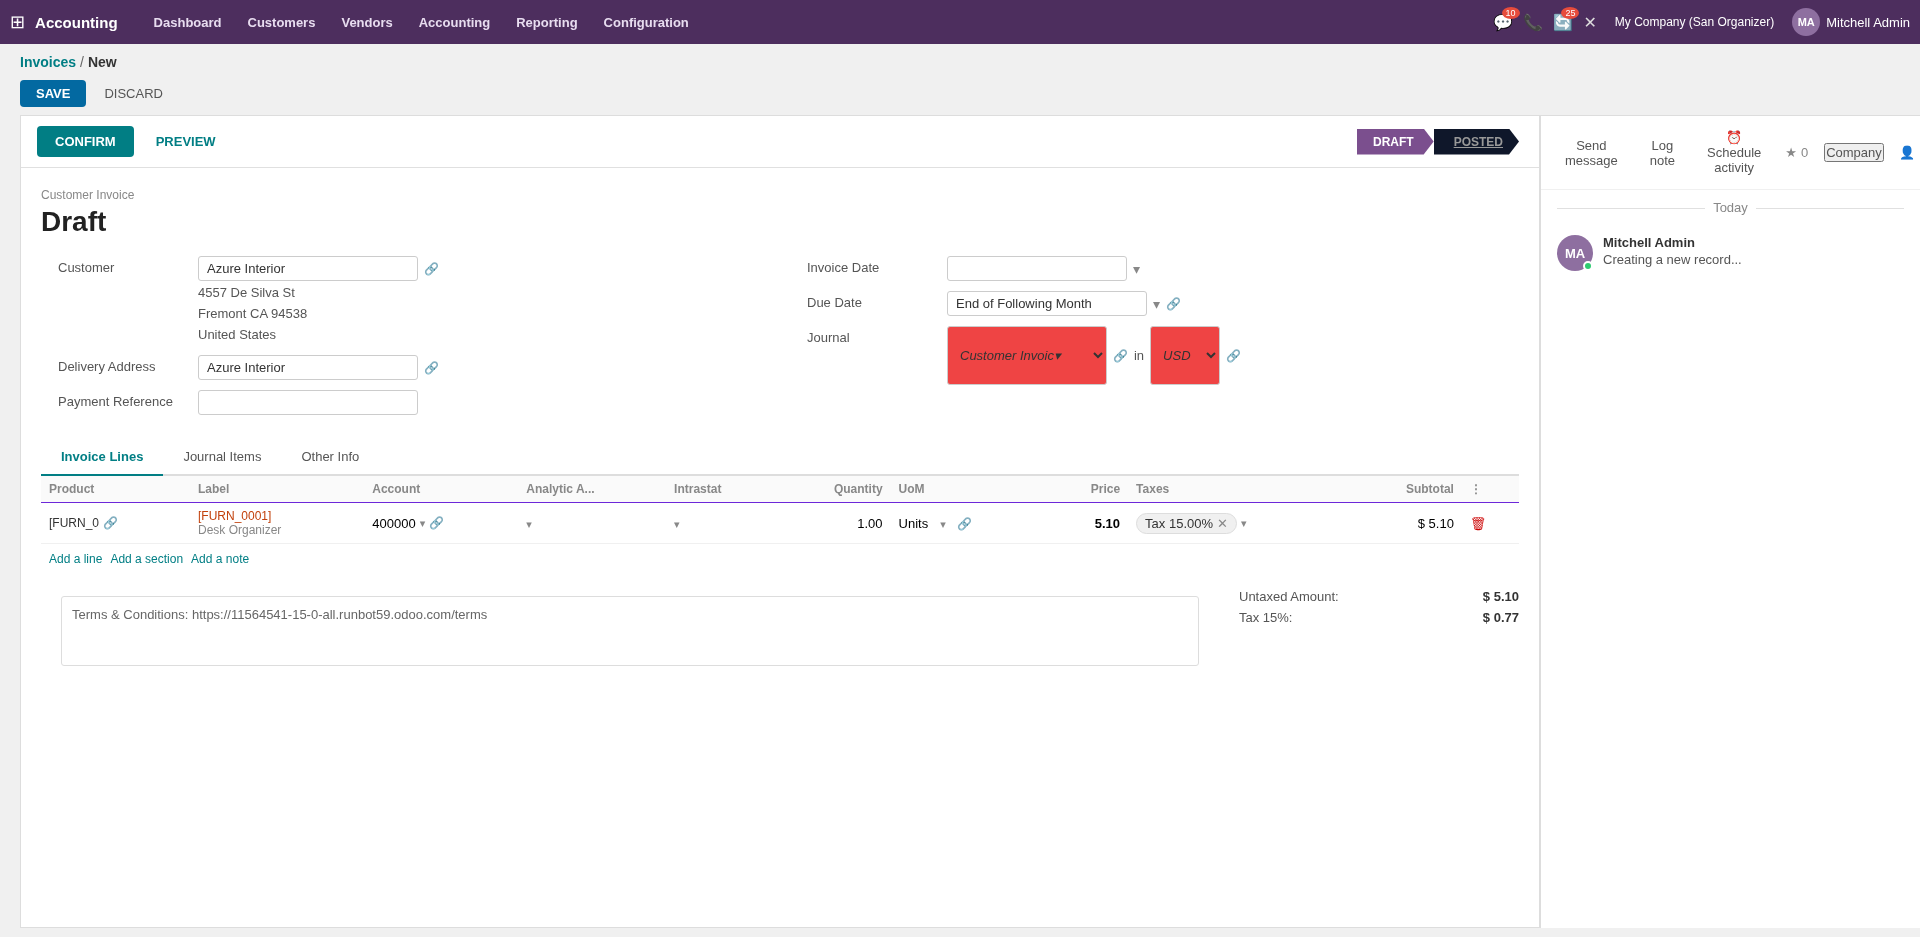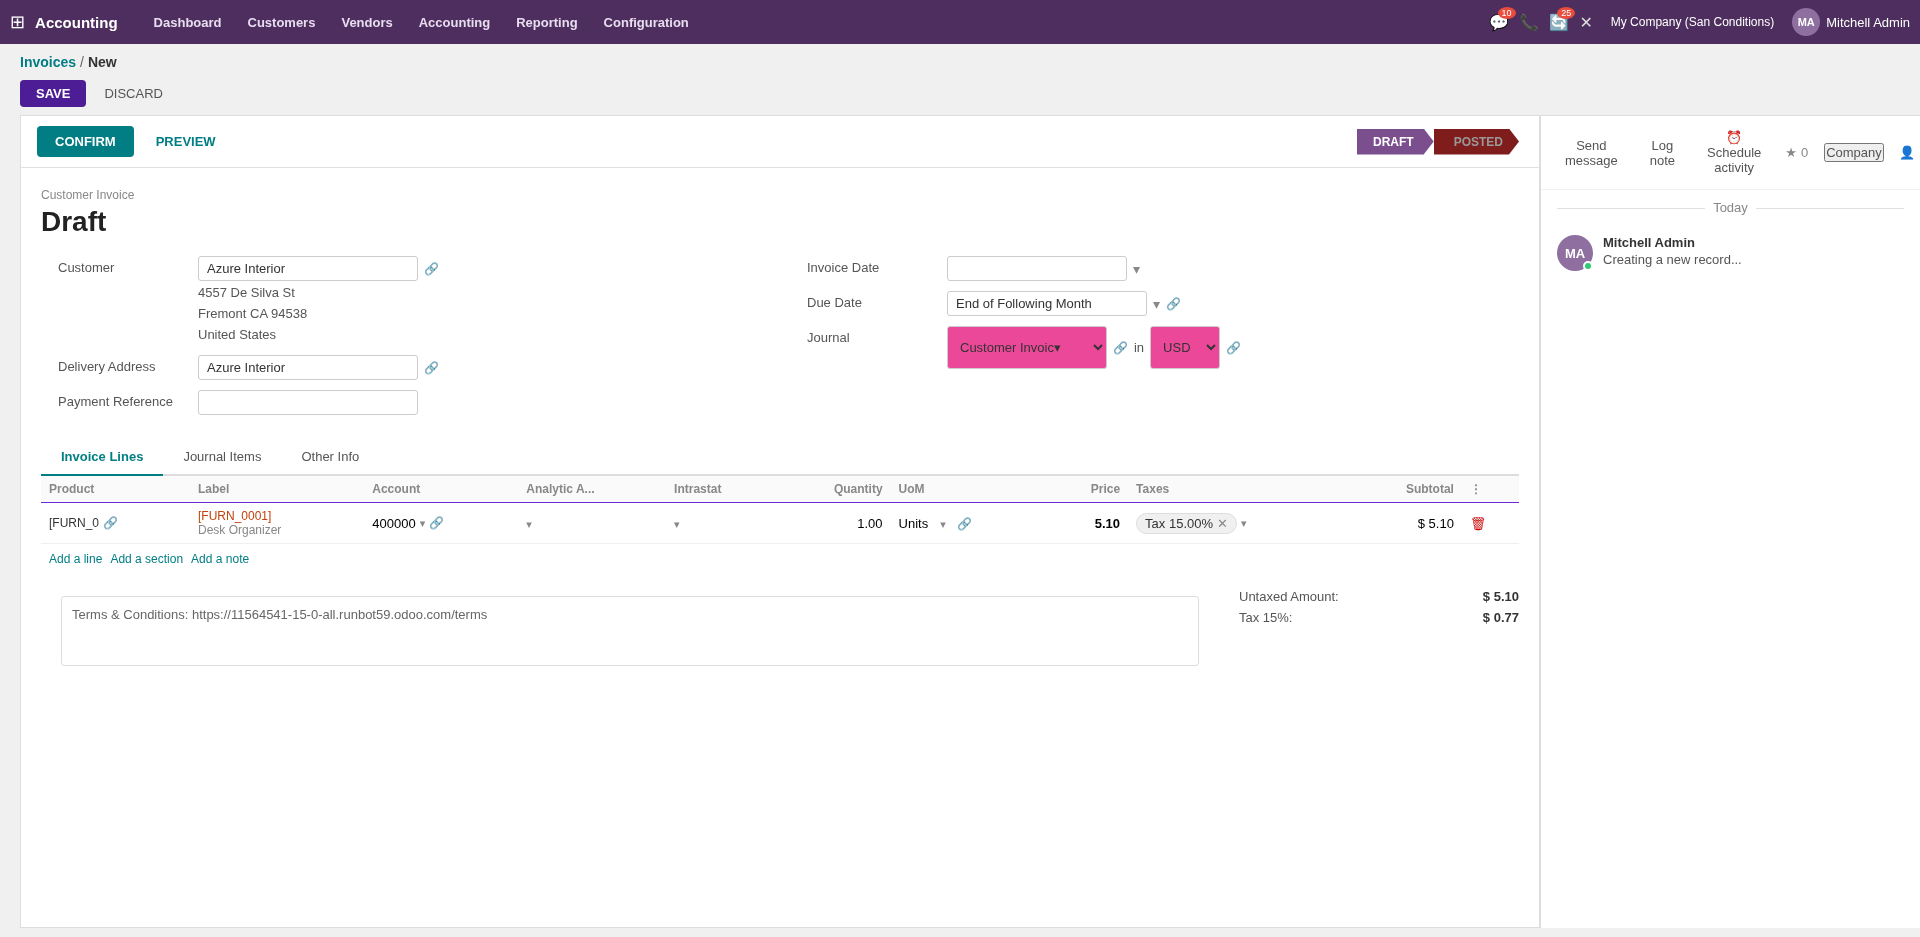--- a/index.html
+++ b/index.html
@@ -27,21 +27,21 @@
     .topnav-avatar { width: 28px; height: 28px; border-radius: 50%; background: #8e6fa0; display: flex; align-items: center; justify-content: center; font-size: 11px; font-weight: bold; color: #fff; }
 
     
     .breadcrumb-bar { padding: 10px 20px 6px 20px; display: flex; align-items: center; gap: 4px; }
     .breadcrumb-link { color: #017e84; cursor: pointer; font-size: 14px; font-weight: 600; }
     .breadcrumb-sep { color: #666; font-size: 14px; }
     .breadcrumb-current { color: #333; font-size: 14px; font-weight: 600; }
 
     
     .action-bar { padding: 4px 20px 8px 20px; display: flex; gap: 8px; align-items: center; }
-    .btn-save { background: #4c1d95; color: #fff; border: none; padding: 6px 16px; border-radius: 4px; cursor: pointer; font-weight: 600; font-size: 13px; }
+    .btn-save { background: #0369a1; color: #fff; border: none; padding: 6px 16px; border-radius: 4px; cursor: pointer; font-weight: 600; font-size: 13px; }
     .btn-discard { background: none; border: none; color: #555; cursor: pointer; font-size: 13px; padding: 6px 10px; }
 
     
     .main-content { display: flex; height: calc(937px - 44px - 42px - 38px); }
 
     
     .left-panel { flex: 1; background: #fff; border: 1px solid #ddd; margin: 0 0 0 20px; overflow-y: auto; position: relative; }
     .btn-confirm { background: #017e84; color: #fff; border: none; padding: 8px 18px; border-radius: 4px; cursor: pointer; font-weight: 700; font-size: 13px; }
     .btn-preview { background: none; border: none; color: #017e84; cursor: pointer; font-size: 13px; padding: 8px 10px; font-weight: 600; }
 
@@ -49,21 +49,21 @@
     .form-area { padding: 20px 20px 0 20px; }
     .form-label-small { color: #888; font-size: 12px; margin-bottom: 4px; }
     .form-title { font-size: 28px; font-weight: 700; color: #222; margin-bottom: 18px; }
     .form-fields { display: flex; gap: 20px; margin-bottom: 14px; }
     .form-col { flex: 1; }
     .field-row { display: flex; align-items: flex-start; margin-bottom: 10px; gap: 10px; margin-left: 17px; }
     .field-label { color: #555; font-size: 13px; width: 130px; flex-shrink: 0; padding-top: 4px; }
     .field-value { flex: 1; }
     .field-input { border: 1px solid #ccc; border-radius: 3px; padding: 4px 8px; width: 100%; font-size: 13px; color: #333; background: #fff; }
     .field-address { color: #555; font-size: 12px; line-height: 1.6; margin-top: 2px; }
-    .field-select { border: 1px solid #ccc; border-radius: 3px; padding: 12px 8px; font-size: 13px; color: #333; background: #ec4899; }
+    .field-select { border: 1px solid #ccc; border-radius: 3px; padding: 20px 8px; font-size: 13px; color: #333; background: #ef4444; font-style: italic; }
     .ext-link { color: #017e84; cursor: pointer; font-size: 12px; }
 
     
     .tabs { display: flex; border-bottom: 2px solid #ddd; margin: 0 0 0 0; }
     .tab { padding: 10px 20px; cursor: pointer; color: #555; font-size: 13px; border-bottom: 2px solid transparent; margin-bottom: -2px; }
     .tab.active { color: #017e84; border-bottom: 2px solid #017e84; font-weight: 600; }
 
     
     .invoice-table { width: 100%; border-collapse: collapse; }
     .invoice-table th { text-align: left; color: #888; font-size: 12px; font-weight: 600; padding: 6px 8px; border-bottom: 1px solid #6d28d9; background: #fafafa; }
@@ -104,21 +104,21 @@
 
     
     .prod-code { display: flex; align-items: center; gap: 4px; }
     .prod-label-line1 { font-size: 12px; color: #c2410c; }
     .prod-label-line2 { font-size: 12px; color: #888; }
 
     .confirm-preview-row { display: flex; align-items: center; border-bottom: 1px solid #e0e0e0; padding: 0 0 0 0; }
     .confirm-section { display: flex; align-items: center; padding: 10px 16px; gap: 12px; flex: 1; }
     .status-step { padding: 6px 16px; font-size: 12px; font-weight: 700; }
     .status-step-active { background: #7b4f8e; color: #fff; clip-path: polygon(0 0, calc(100% - 10px) 0, 100% 50%, calc(100% - 10px) 100%, 0 100%); padding-right: 20px; }
-    .status-step-inactive { background: #7f1d1d; color: #999; padding-left: 14px; clip-path: polygon(0 0, calc(100% - 10px) 0, 100% 50%, calc(100% - 10px) 100%, 0 100%); }
+    .status-step-inactive { background: #0f172a; color: #999; padding-left: 14px; clip-path: polygon(0 0, calc(100% - 10px) 0, 100% 50%, calc(100% - 10px) 100%, 0 100%); text-decoration: underline; }
 
     .scrollable-left { overflow-y: auto; height: 100%; }
   </style>
 </head>
 <body>
 
 <div class="topnav">
   <span class="topnav-apps">⊞</span>
   <span class="topnav-brand">Accounting</span>
   <div class="topnav-menu">
@@ -131,21 +131,21 @@
   </div>
   <div class="topnav-right">
     <span class="topnav-icon-btn">
       💬<span class="topnav-badge">10</span>
     </span>
     <span class="topnav-icon-btn">📞</span>
     <span class="topnav-icon-btn">
       🔄<span class="topnav-badge">25</span>
     </span>
     <span class="topnav-icon-btn">✕</span>
-    <span class="topnav-company">My Company (San Conditions)</span>
+    <span class="topnav-company">My Company (San Organizer)</span>
     <div class="topnav-user">
       <div class="topnav-avatar">MA</div>
       <span>Mitchell Admin</span>
     </div>
   </div>
 </div>
 
 <div class="breadcrumb-bar">
   <span class="breadcrumb-link">Invoices</span>
   <span class="breadcrumb-sep">/</span>

